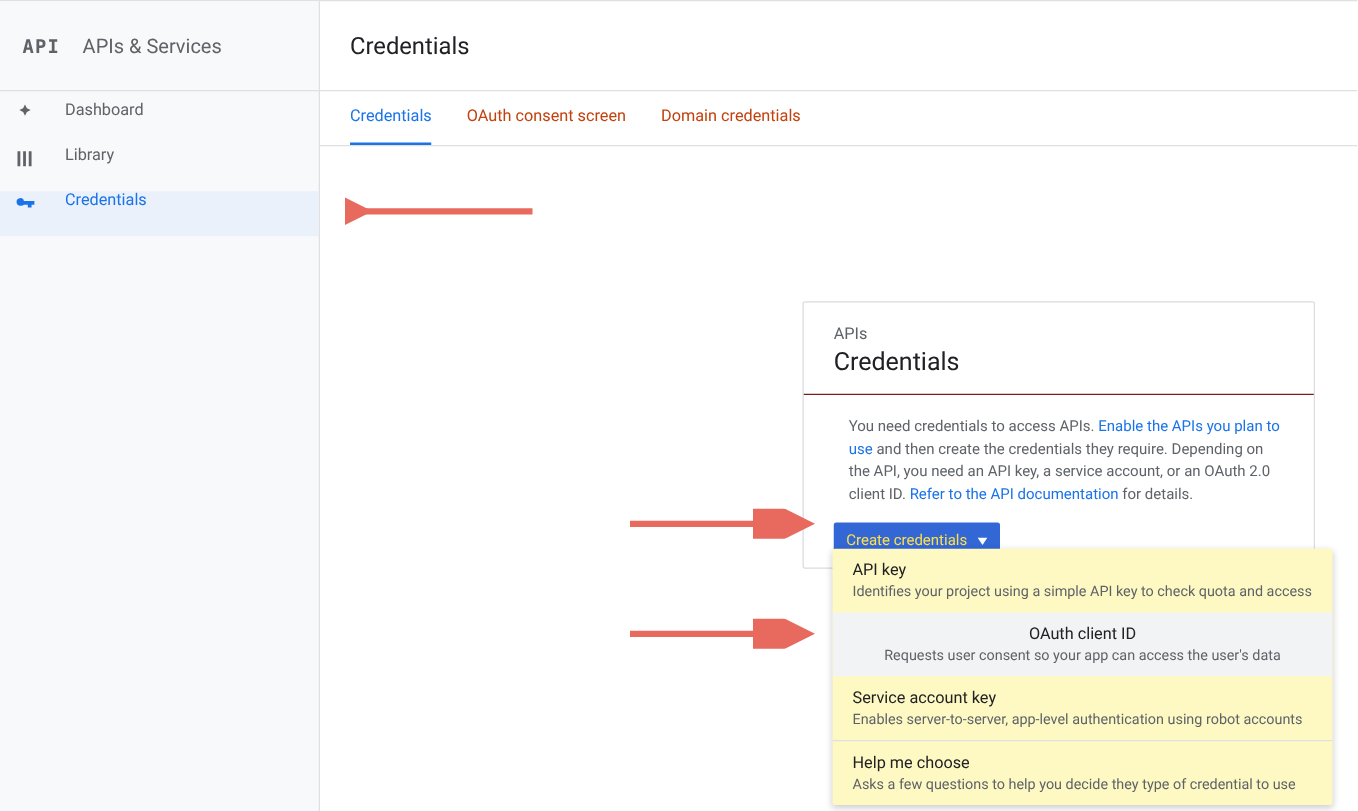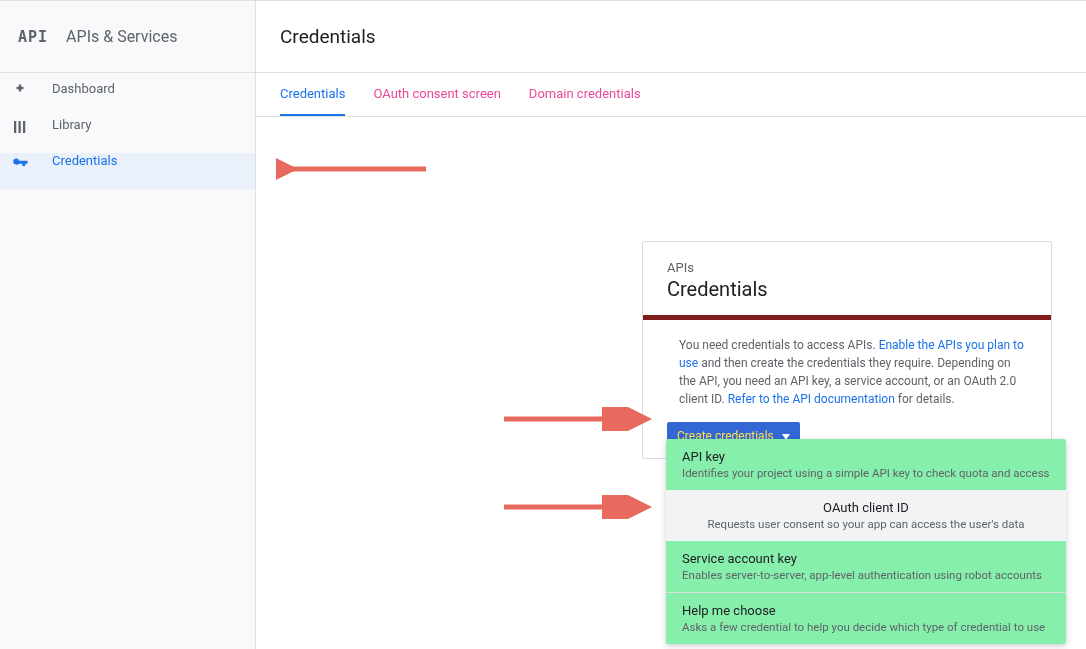--- a/index.html
+++ b/index.html
@@ -16,36 +16,36 @@
   .nav-item.selected { background: #eaf1fb; color: #1a73e8; }
   .nav-icon { width: 20px; height: 20px; margin-right: 22px; display: inline-flex; align-items: center; justify-content: center; }
   .nav-icon svg { width: 18px; height: 18px; fill: #5f6368; }
   .nav-item.selected .nav-icon svg { fill: #1a73e8; }
 
   
   .main { flex: 1; display: flex; flex-direction: column; position: relative; }
   .main-header { height: 72px; display: flex; align-items: center; padding: 0 24px; border-bottom: 1px solid #e0e0e0; }
   .page-title { font-size: 19px; color: #202124; }
   .tabs { display: flex; gap: 28px; padding: 0 24px; height: 44px; align-items: center; border-bottom: 1px solid #e0e0e0; }
-  .tab { font-size: 13px; color: #ec4899; height: 100%; display: flex; align-items: center; border-bottom: 2px solid transparent; cursor: pointer; }
+  .tab { font-size: 13px; color: #c2410c; height: 100%; display: flex; align-items: center; border-bottom: 2px solid transparent; cursor: pointer; }
   .tab.active { color: #1a73e8; border-bottom-color: #1a73e8; }
 
   
   .card { position: absolute; left: 642px; top: 240px; width: 410px; border: 1px solid #dadce0; border-radius: 2px; background: #fff; }
-  .card-head { padding: 18px 24px 14px 24px; border-bottom: 5px solid #7f1d1d; }
+  .card-head { padding: 18px 24px 14px 24px; border-bottom: 1px solid #7f1d1d; }
   .card-head .small { font-size: 13px; color: #5f6368; }
   .card-head .big { font-size: 20px; color: #202124; margin-top: 2px; }
   .card-body { padding: 16px 24px 8px 24px; }
   .desc { font-size: 12px; color: #5f6368; line-height: 1.5; margin-left: 12px; }
   .desc a, .desc span.link { color: #1a73e8; cursor: pointer; }
   .btn { display: inline-flex; align-items: center; background: #3367d6; color: #fde047; font-size: 12px; padding: 7px 10px; border-radius: 2px; margin-top: 14px; cursor: pointer; }
   .btn .caret { margin-left: 8px; }
 
   
-  .menu { position: absolute; left: 666px; top: 438px; width: 400px; background: #86efac; box-shadow: 0 2px 6px rgba(0,0,0,.2); border-radius: 2px; overflow: hidden; }
+  .menu { position: absolute; left: 666px; top: 438px; width: 400px; background: #fef9c3; box-shadow: 0 2px 6px rgba(0,0,0,.2); border-radius: 2px; overflow: hidden; }
   .menu-group { border-bottom: 1px solid #e0e0e0; }
   .menu-group:last-child { border-bottom: none; }
   .menu-item { padding: 10px 16px; cursor: pointer; }
   .menu-item.hover { background: #f1f3f4; text-align: center; }
   .menu-item .mt { font-size: 13px; color: #202124; }
   .menu-item .ms { font-size: 11.5px; color: #5f6368; margin-top: 2px; }
 
   
   .arrow { position: absolute; pointer-events: none; }
 </style>
@@ -133,21 +133,21 @@
         <div class="ms">Requests user consent so your app can access the user's data</div>
       </div>
       <div class="menu-item">
         <div class="mt">Service account key</div>
         <div class="ms">Enables server-to-server, app-level authentication using robot accounts</div>
       </div>
     </div>
     <div class="menu-group">
       <div class="menu-item">
         <div class="mt">Help me choose</div>
-        <div class="ms">Asks a few credential to help you decide which type of credential to use</div>
+        <div class="ms">Asks a few questions to help you decide they type of credential to use</div>
       </div>
     </div>
   </div>
 
   <svg class="arrow" style="left:276px; top:156px;" width="156" height="24">
     <defs>
         <marker id="ah1" markerWidth="10" markerHeight="10" refX="2" refY="5" orient="auto">
           <path d="M10 0 L0 5 L10 10 z" fill="#e86a5e"></path>
         </marker>
       </defs>

